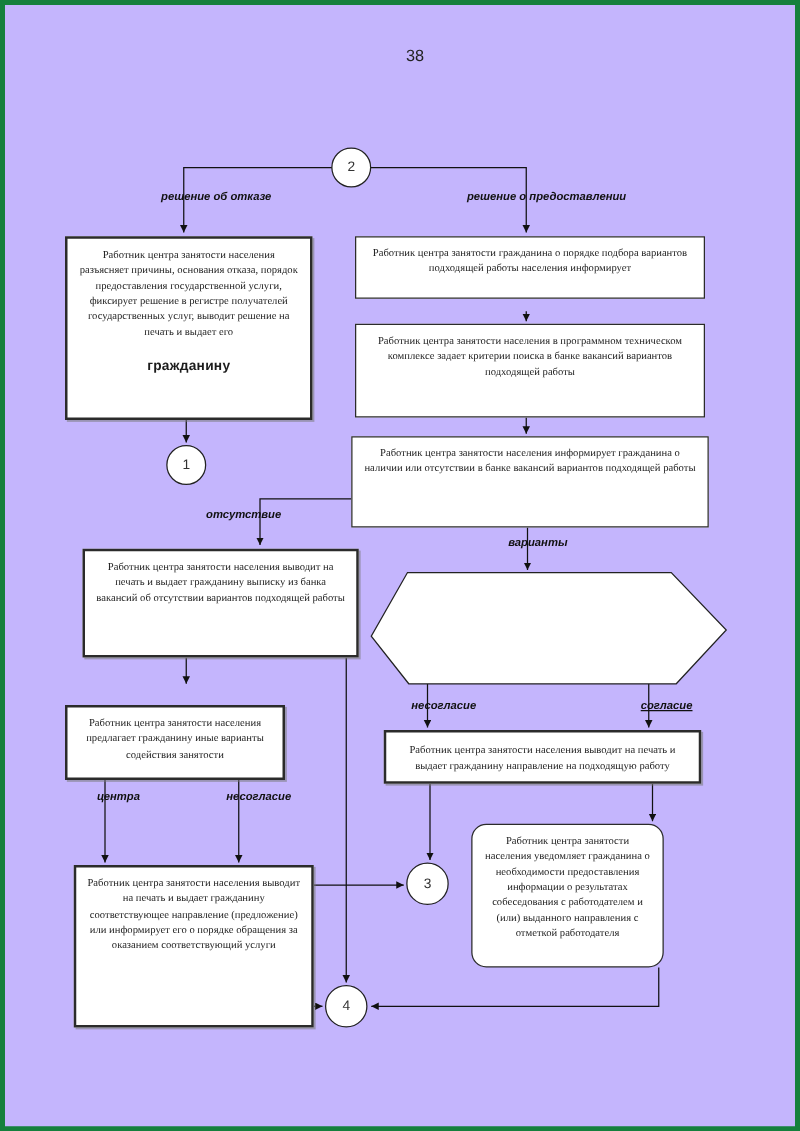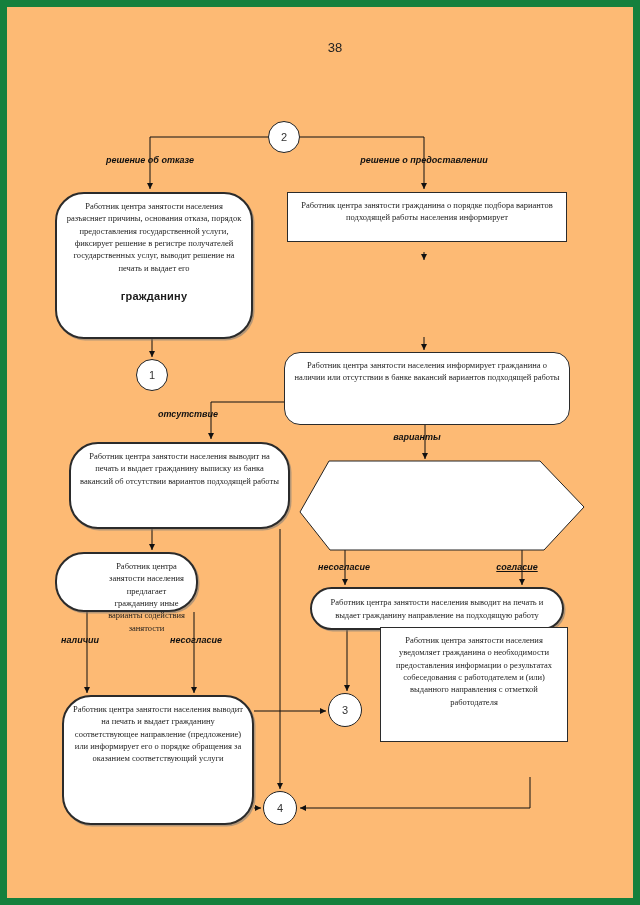--- a/index.html
+++ b/index.html
@@ -1,45 +1,45 @@
 <!DOCTYPE html>
 <html><head>
 <meta charset="utf-8">
 <style>
   html,body{margin:0;padding:0;background:#fff;}
   #page{
-    position:relative;width:640px;height:905px;background:#fdba74;
+    position:relative;width:640px;height:905px;background:#c4b5fd;
     font-family:"Liberation Serif", serif;color:#1a1a1a;
-    border:7px solid #15803d;box-sizing:border-box;overflow:hidden;
+    border:4px solid #15803d;box-sizing:border-box;overflow:hidden;
   }
   #wires{position:absolute;left:0;top:0;width:640px;height:905px;z-index:1;}
   .pagenum{
     position:absolute;left:290px;top:33px;width:76px;text-align:center;
     font-family:"Liberation Sans", sans-serif;font-size:13px;color:#222;z-index:2;
   }
   .box{
     position:absolute;z-index:2;background:#fff;border:1px solid #2b2b2b;
     box-sizing:border-box;text-align:center;font-size:8.5px;line-height:1.45;
     display:flex;justify-content:center;color:#1c1c1c;
   }
   .box .txt{padding:6px 8px 0 8px;}
   .box.vcenter{align-items:center;}
   .box.vcenter .txt{padding:2px 8px;}
-  .thick{border-width:2px;box-shadow:1.5px 1.5px 0 rgba(120,120,120,.55);border-radius:29px;}
+  .thick{border-width:2px;box-shadow:1.5px 1.5px 0 rgba(120,120,120,.55);}
   .emph{
     display:block;font-family:"Liberation Sans", sans-serif;
     font-weight:bold;font-size:11px;margin-top:15px;letter-spacing:.2px;
   }
   .circle{
     position:absolute;z-index:2;background:#fff;border:1px solid #222;border-radius:50%;
     display:flex;align-items:center;justify-content:center;
     font-family:"Liberation Sans", sans-serif;font-size:11px;color:#333;box-sizing:border-box;
   }
   .lbl{
-    position:absolute;z-index:2;text-align:center;
+    position:absolute;z-index:2;text-align:right;
     font-family:"Liberation Sans", sans-serif;font-style:italic;font-weight:bold;
     font-size:9px;color:#111;white-space:nowrap;
   }
   .hextxt{
     position:absolute;z-index:2;text-align:center;font-size:8.5px;line-height:1.5;
     display:flex;align-items:center;justify-content:center;color:#1c1c1c;
   }
 </style>
 </head>
 <body>
@@ -89,53 +89,56 @@
   <div class="circle" style="left:256px;top:784px;width:34px;height:34px;">
       <span>4</span>
     </div>
 
   <div class="lbl" style="left:73px;top:148px;width:140px;">решение об отказе</div>
   <div class="lbl" style="left:337px;top:148px;width:160px;">решение о предоставлении</div>
   <div class="lbl" style="left:141px;top:402px;width:80px;">отсутствие</div>
   <div class="lbl" style="left:370px;top:425px;width:80px;">варианты</div>
   <div class="lbl" style="left:297px;top:555px;width:80px;">несогласие</div>
   <div class="lbl" style="left:470px;top:555px;width:80px;text-decoration:underline;">согласие</div>
-  <div class="lbl" style="left:38px;top:628px;width:70px;">наличии</div>
+  <div class="lbl" style="left:38px;top:628px;width:70px;">центра</div>
   <div class="lbl" style="left:149px;top:628px;width:80px;">несогласие</div>
 
   <div class="box thick" style="left:48px;top:185px;width:198px;height:147px;">
     <div class="txt">
       <span>Работник центра занятости населения разъясняет причины, основания отказа, порядок предоставления государственной услуги, фиксирует решение в регистре получателей государственных услуг, выводит решение на печать и выдает его</span>
       <b class="emph">гражданину</b>
     </div>
   </div>
 
   <div class="box" style="left:280px;top:185px;width:280px;height:50px;">
     <div class="txt">Работник центра занятости гражданина о порядке подбора вариантов подходящей работы населения информирует</div>
   </div>
 
+  <div class="box" style="left:280px;top:255px;width:280px;height:75px;">
+    <div class="txt">Работник центра занятости населения в программном техническом комплексе задает критерии поиска в банке вакансий вариантов подходящей работы</div>
+  </div>
 
-  <div class="box" style="left:277px;top:345px;width:286px;height:73px;border-radius:16px;">
+  <div class="box" style="left:277px;top:345px;width:286px;height:73px;">
     <div class="txt">Работник центра занятости населения информирует гражданина о наличии или отсутствии в банке вакансий вариантов подходящей работы</div>
   </div>
 
   <div class="box thick" style="left:62px;top:435px;width:221px;height:87px;">
     <div class="txt">Работник центра занятости населения выводит на печать и выдает гражданину выписку из банка вакансий об отсутствии вариантов подходящей работы</div>
   </div>
 
-  <div class="box thick" style="left:48px;top:545px;width:143px;height:60px;padding-left:40px;">
+  <div class="box thick" style="left:48px;top:560px;width:176px;height:60px;">
     <div class="txt">Работник центра занятости населения предлагает гражданину иные варианты содействия занятости</div>
   </div>
 
   <div class="box thick" style="left:55px;top:688px;width:192px;height:130px;">
     <div class="txt">Работник центра занятости населения выводит на печать и выдает гражданину соответствующее направление (предложение) или информирует его о порядке обращения за оказанием соответствующий услуги</div>
   </div>
 
 
   <div class="box thick vcenter" style="left:303px;top:580px;width:254px;height:43px;">
     <div class="txt">Работник центра занятости населения выводит на печать и выдает гражданину направление на подходящую работу</div>
   </div>
 
-  <div class="box" style="left:373px;top:620px;width:188px;height:115px;">
+  <div class="box" style="left:373px;top:655px;width:154px;height:115px;border-radius:12px;">
     <div class="txt">Работник центра занятости населения уведомляет гражданина о необходимости предоставления информации о результатах собеседования с работодателем и (или) выданного направления с отметкой работодателя</div>
   </div>
 
 </div>
 
 </body></html>

